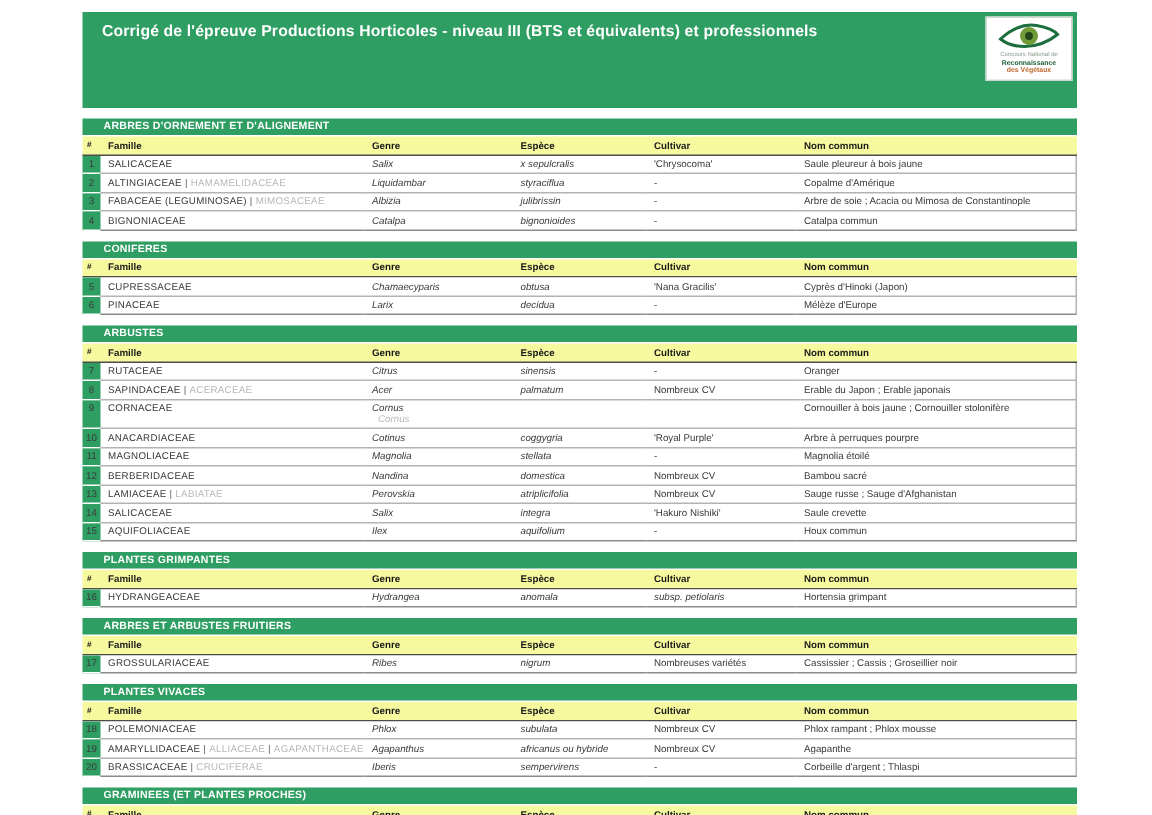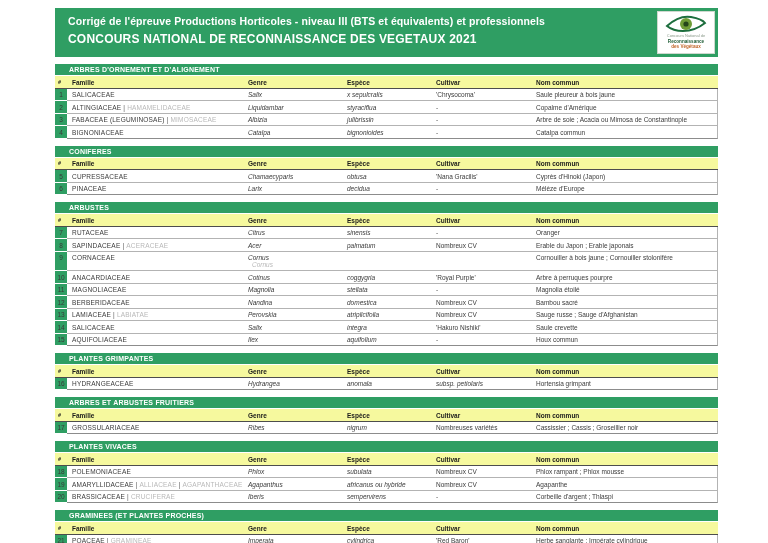--- a/index.html
+++ b/index.html
@@ -1,21 +1,21 @@
 <!DOCTYPE html>
 <html style="--green: #2f9e63; --yellow: #f6f99e;"><head>
 <meta charset="utf-8">
 <style>
   * { margin:0; padding:0; box-sizing:border-box; }
   html,body { width:768px; height:543px; background:#ffffff; overflow:hidden;
               font-family:"Liberation Sans", sans-serif; }
   #doc { position:absolute; left:55px; top:8px; width:663px; }
 
   
-  .banner { position:relative; background:var(--green); height:49px; padding:7px 70px 0 13px; }
+  .banner { position:relative; background:var(--green); height:64px; padding:7px 70px 0 13px; }
   .banner .l1 { color:#fff; font-weight:bold; font-size:10.5px; letter-spacing:.1px; }
   .banner .l2 { color:#fff; font-weight:bold; font-size:12px; margin-top:5px; letter-spacing:.2px; }
   .logo { position:absolute; top:3px; right:3px; width:58px; height:43px; background:#fff;
           border:1px solid #cfd8cf; display:flex; flex-direction:column; align-items:center; padding-top:2px; }
   .logo svg { display:block; }
   .logo .t1 { font-size:4px; color:#8a9a8a; line-height:4.5px; }
   .logo .t2 { font-size:4.6px; color:#1d5c35; font-weight:bold; line-height:5px; }
   .logo .t3 { font-size:4.6px; color:#c0662a; font-weight:bold; line-height:5px; }
 
   
@@ -39,21 +39,20 @@
   .pipe { color:#5a5a5a; padding:0 2px; }
   .gline { display:block; }
   .gline.muted { padding-left:4px; }
 </style>
 </head>
 <body>
 
 <div id="doc">
   <div class="banner">
     <div class="l1">Corrigé de l'épreuve Productions Horticoles - niveau III (BTS et équivalents) et professionnels</div>
-    <div class="l2">CONCOURS NATIONAL DE RECONNAISSANCE DES VEGETAUX 2021</div>
     <div class="logo">
       <span>
         <svg width="42" height="20" viewBox="0 0 42 20">
           <path d="M2 12 Q14 1 26 3 Q37 5 40 9 Q30 17 18 17 Q8 17 2 12 Z" fill="none" stroke="#1d6e3e" stroke-width="2"></path>
           <circle cx="21" cy="10" r="6" fill="#6f9c36"></circle>
           <circle cx="21" cy="10" r="2.6" fill="#24451a"></circle>
         </svg>
       </span>
       <div class="t1">Concours National de</div>
       <div class="t2">Reconnaissance</div>

